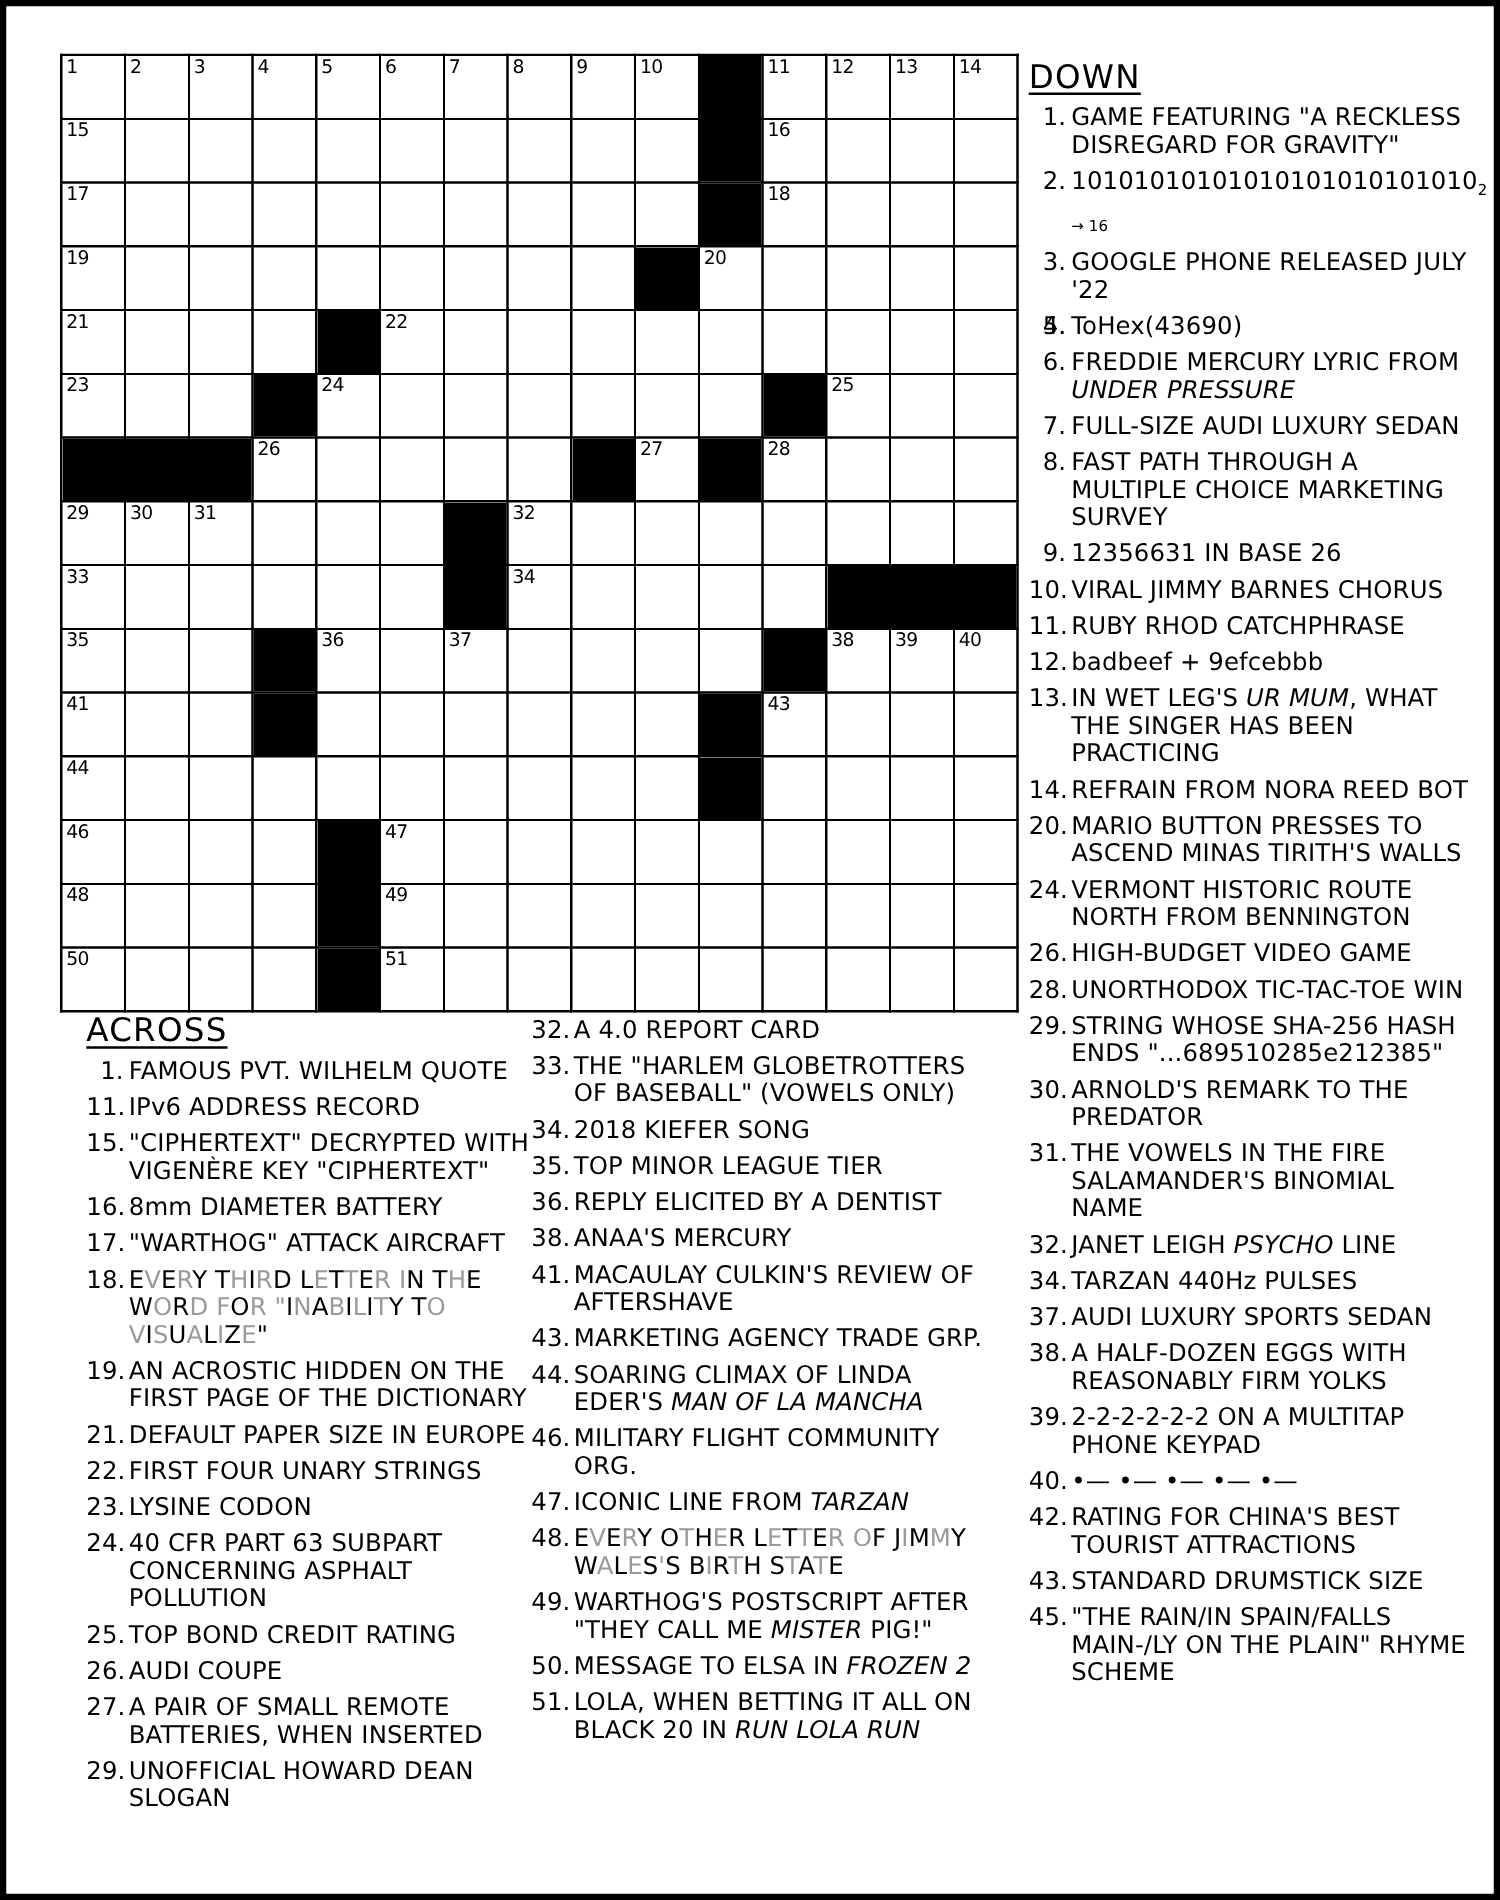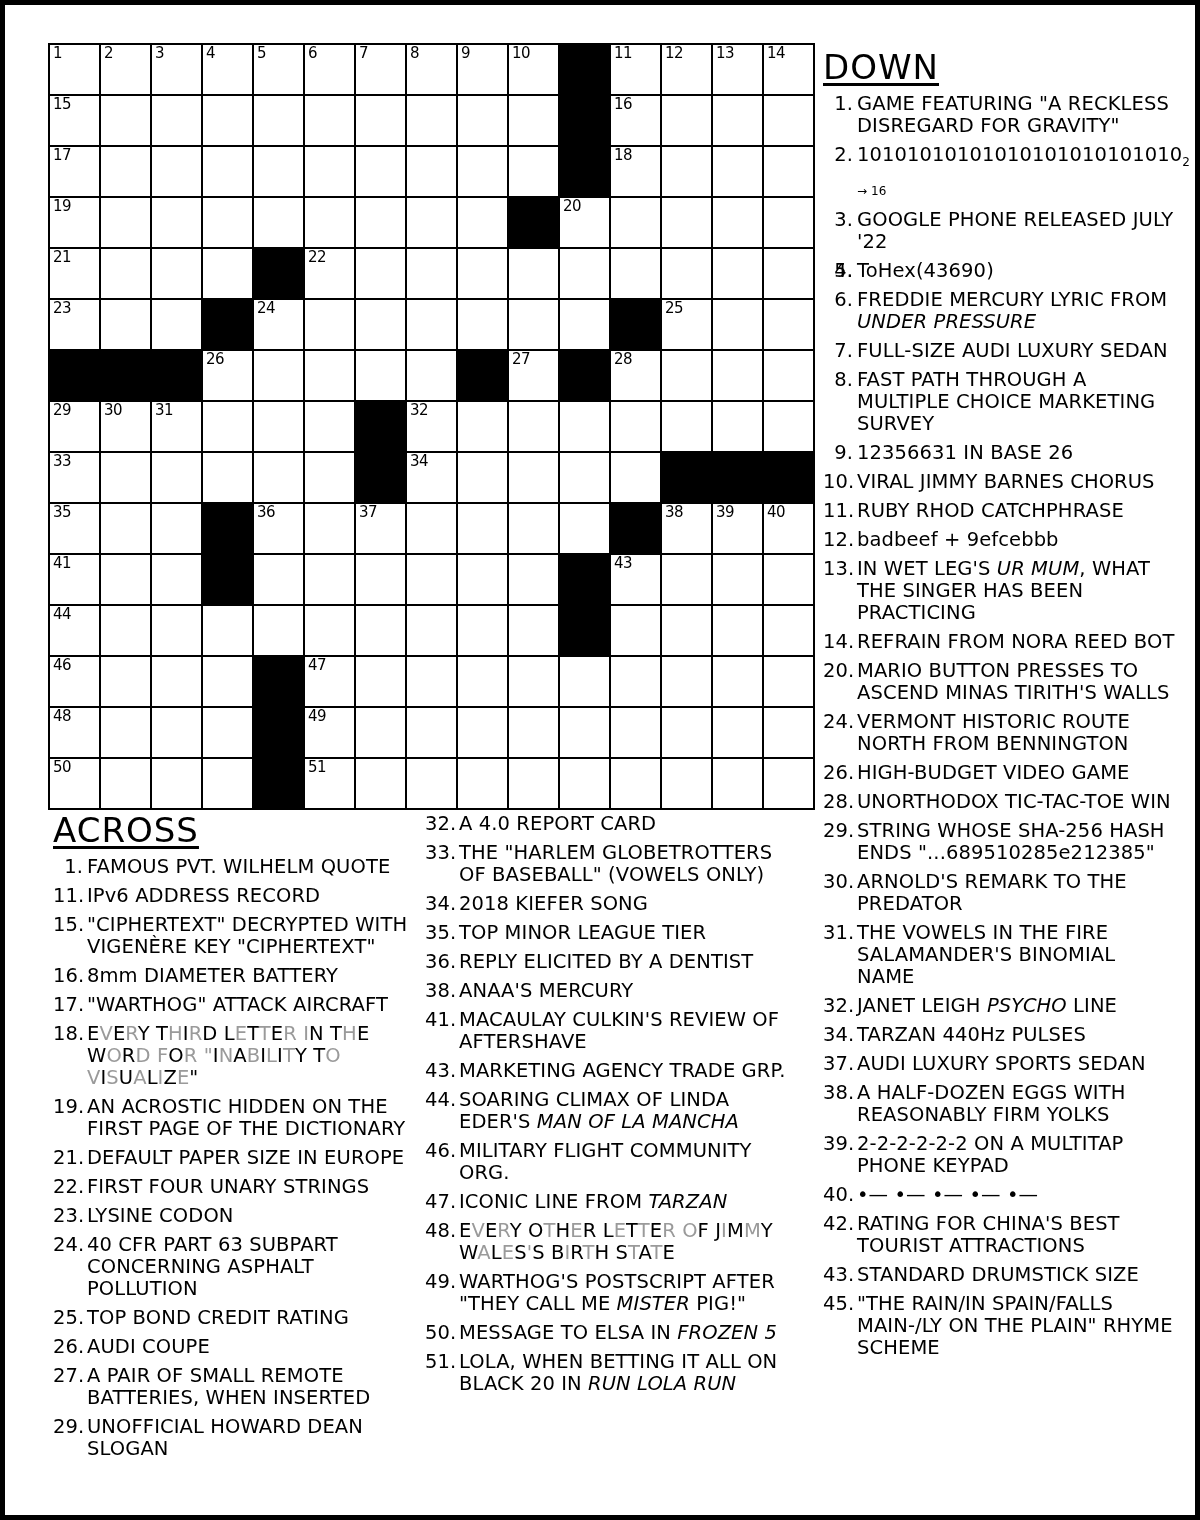--- a/index.html
+++ b/index.html
@@ -50,21 +50,21 @@
     left: 3px;
     top: 0px;
     font-size: 15px;
     line-height: 16px;
     font-family: "DejaVu Sans", sans-serif;
     letter-spacing: -0.5px;
   }
 
   
   .clue-head {
-    font-size: 34px;
+    font-size: 26px;
     letter-spacing: 1px;
     text-decoration: underline;
     text-underline-offset: 4px;
     margin-bottom: 6px;
     font-family: "DejaVu Sans", sans-serif;
   }
   ol.clues {
     list-style: none;
     margin: 0;
     padding: 0;
@@ -91,21 +91,21 @@
   .sub { font-size: 12px; vertical-align: sub; }
 
   #down-col {
     position: absolute;
     left: 818px;
     top: 42px;
     width: 355px;
   }
   #across-col1 {
     position: absolute;
-    left: 48px;
+    left: 64px;
     top: 805px;
     width: 370px;
   }
   #across-col2 {
     position: absolute;
     left: 420px;
     top: 805px;
     width: 380px;
   }
   #across-col2 ol.clues { margin-top: 0; }
@@ -545,18 +545,18 @@
         <li><span class="n">35</span><span>TOP MINOR LEAGUE TIER</span></li>
         <li><span class="n">36</span><span>REPLY ELICITED BY A DENTIST</span></li>
         <li><span class="n">38</span><span>ANAA'S MERCURY</span></li>
         <li><span class="n">41</span><span>MACAULAY CULKIN'S REVIEW OF AFTERSHAVE</span></li>
         <li><span class="n">43</span><span>MARKETING AGENCY TRADE GRP.</span></li>
         <li><span class="n">44</span><span>SOARING CLIMAX OF LINDA EDER'S <span class="ital">MAN OF LA MANCHA</span></span></li>
         <li><span class="n">46</span><span>MILITARY FLIGHT COMMUNITY ORG.</span></li>
         <li><span class="n">47</span><span>ICONIC LINE FROM <span class="ital">TARZAN</span></span></li>
         <li><span class="n">48</span><span><span>E</span><span class="gray">V</span><span>E</span><span class="gray">R</span><span>Y</span><span class="gray"> </span><span>O</span><span class="gray">T</span><span>H</span><span class="gray">E</span><span>R</span><span class="gray"> </span><span>L</span><span class="gray">E</span><span>T</span><span class="gray">T</span><span>E</span><span class="gray">R</span><span> </span><span class="gray">O</span><span>F</span><span class="gray"> </span><span>J</span><span class="gray">I</span><span>M</span><span class="gray">M</span><span>Y</span><span class="gray"> </span><span>W</span><span class="gray">A</span><span>L</span><span class="gray">E</span><span>S</span><span class="gray">'</span><span>S</span><span class="gray"> </span><span>B</span><span class="gray">I</span><span>R</span><span class="gray">T</span><span>H</span><span class="gray"> </span><span>S</span><span class="gray">T</span><span>A</span><span class="gray">T</span><span>E</span></span></li>
         <li><span class="n">49</span><span>WARTHOG'S POSTSCRIPT AFTER "THEY CALL ME <span class="ital">MISTER</span> PIG!"</span></li>
-        <li><span class="n">50</span><span>MESSAGE TO ELSA IN <span class="ital">FROZEN 5</span></span></li>
+        <li><span class="n">50</span><span>MESSAGE TO ELSA IN <span class="ital">FROZEN 2</span></span></li>
         <li><span class="n">51</span><span>LOLA, WHEN BETTING IT ALL ON BLACK 20 IN <span class="ital">RUN LOLA RUN</span></span></li>
       </ol>
   </div>
 
 </div>
 
 </body></html>

